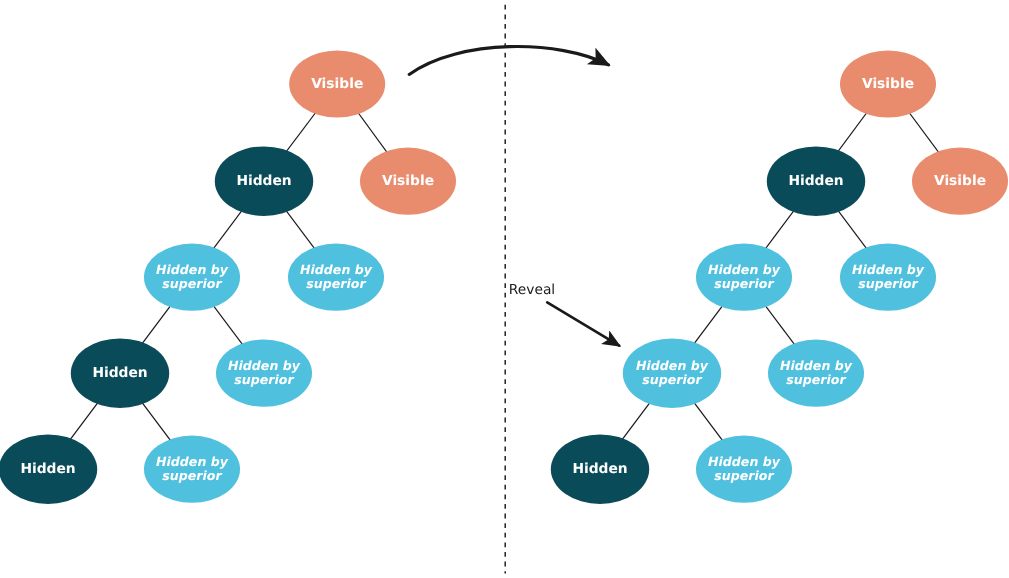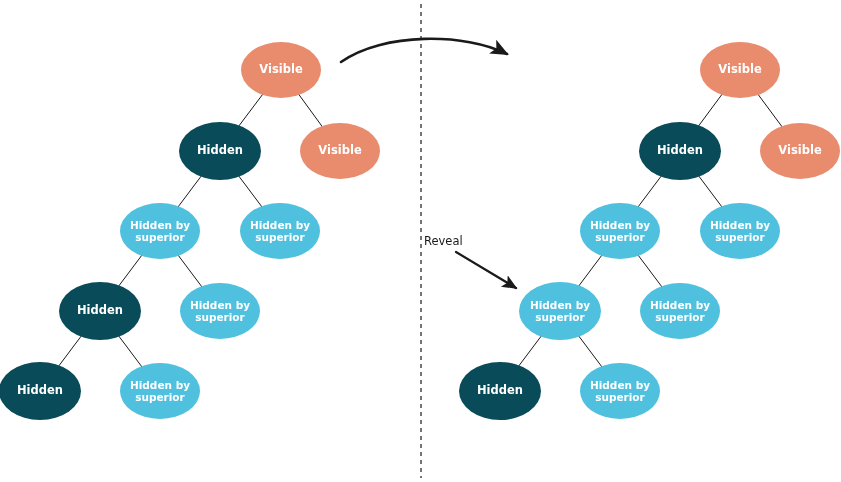--- a/index.html
+++ b/index.html
@@ -27,21 +27,21 @@
     justify-content: center;
     text-align: center;
     border-radius: 50%;
     color: #ffffff;
     font-weight: bold;
     line-height: 1.18;
     box-sizing: border-box;
     user-select: none;
   }
   .node.one-line { font-size: 11.5px; }
-  .node.two-line { font-size: 10.5px; }
+  .node.two-line { font-size: 10.5px; font-style: italic; }
   .node-label { display: block; padding: 0 4px; white-space: pre-line; }
   .annot {
     position: absolute;
     color: #1a1a1a;
     font-size: 11.5px;
     font-family: "DejaVu Sans", "Liberation Sans", sans-serif;
     white-space: nowrap;
     user-select: none;
   }
   svg { overflow: visible; }

